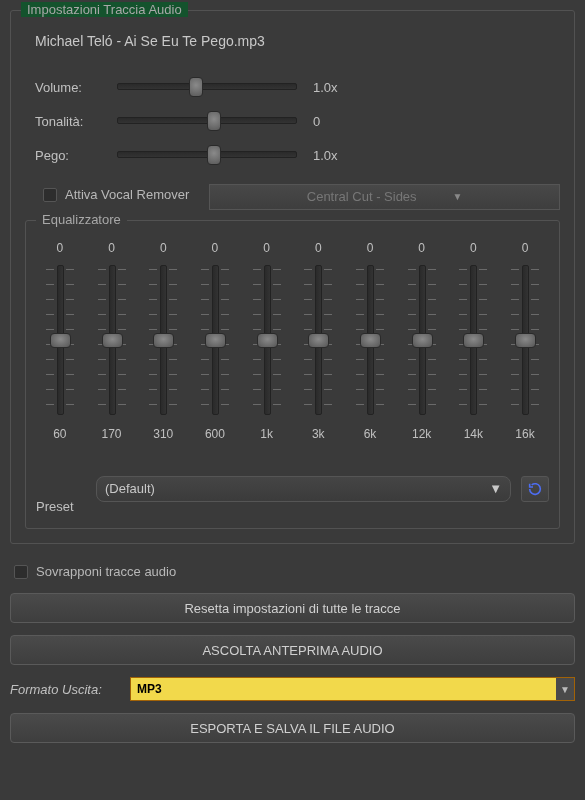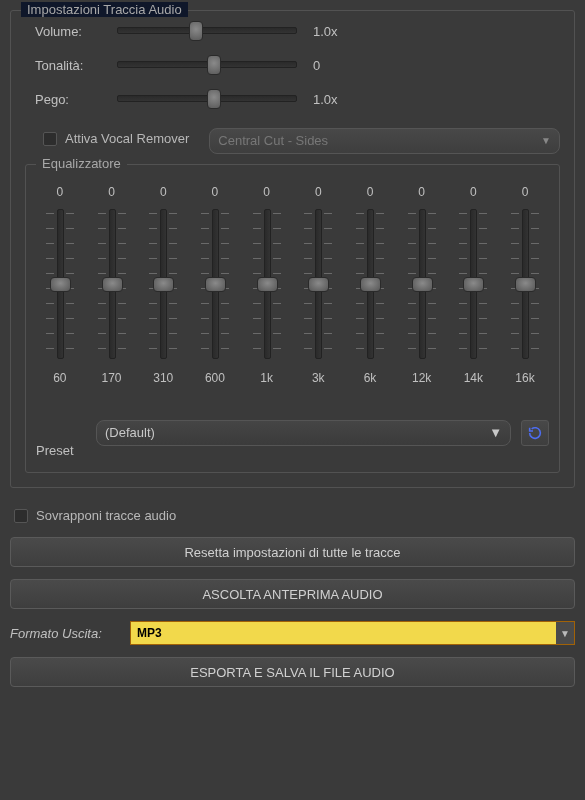--- a/index.html
+++ b/index.html
@@ -17,21 +17,21 @@
   border: 1px solid #525252;
   border-radius: 3px;
   padding: 12px 14px 14px 14px;
   position: relative;
   margin-bottom: 20px;
 }
 .fieldset > .legend {
   position: absolute;
   top: -9px;
   left: 10px;
-  background: #0f172a;
+  background: #14532d;
   padding: 0 6px;
   color: #a8a8a8;
   font-size: 13px;
 }
 .filename {
   color: #c8c8c8;
   margin: 10px 0 30px 10px;
   font-size: 14px;
 }
 .slider-row {
@@ -80,24 +80,24 @@
   display: flex;
   align-items: center;
   gap: 20px;
   margin-top: 4px;
 }
 .dropdown {
   flex: 1;
   height: 26px;
   background: linear-gradient(#484848,#3e3e3e);
   border: 1px solid #555;
-  border-radius: 8px;
-  display: flex;
-  align-items: center;
-  justify-content: space-between;
+  border-radius: 0;
+  display: flex;
+  align-items: center;
+  justify-content: center;
   padding: 0 8px;
   color: #777;
   gap: 36px;
 }
 .dropdown .arrow { color: #888; font-size: 10px; }
 .eq-box {
   border: 1px solid #525252;
   border-radius: 3px;
   padding: 20px 10px 14px 10px;
   position: relative;
@@ -231,20 +231,21 @@
   color: #bbb;
   font-size: 10px;
 }
 </style>
 </head>
 <body>
 
 <div class="fieldset">
   <div class="legend">Impostazioni Traccia Audio</div>
 
+  <div class="filename">Michael Teló - Ai Se Eu Te Pego.mp3</div>
 
   <div class="slider-row">
     <div class="lbl">Volume:</div>
     <div class="hslider">
       <div class="track"></div>
       <div class="knob" style="left:40%"></div>
     </div>
     <div class="val">1.0x</div>
   </div>
 

